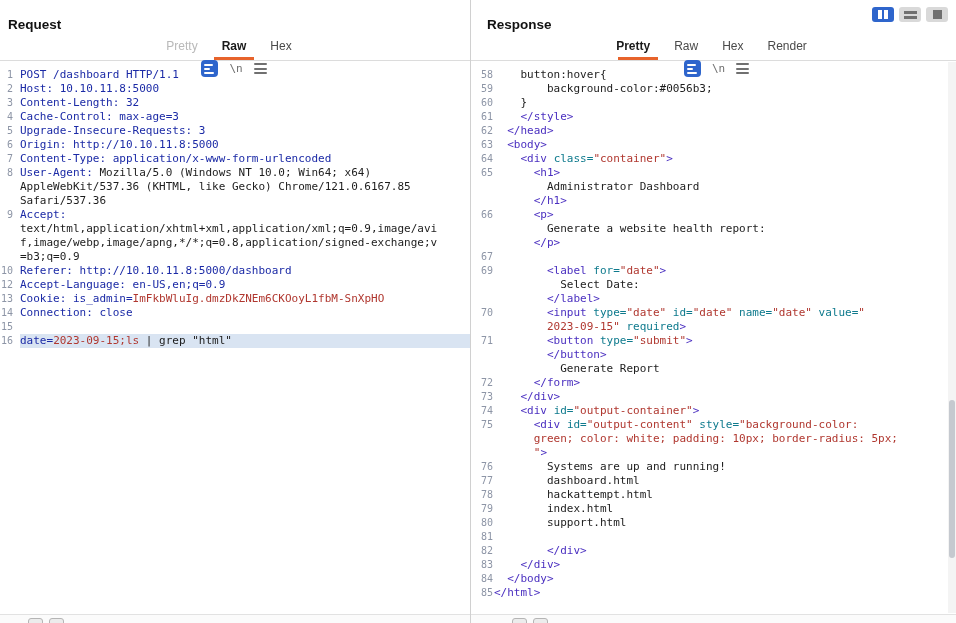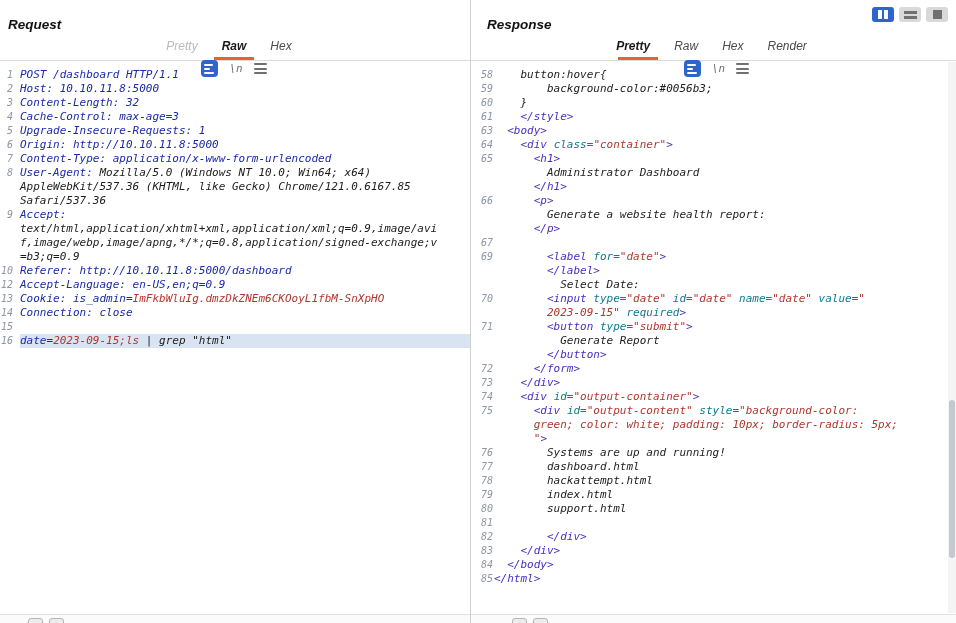--- a/index.html
+++ b/index.html
@@ -1,18 +1,18 @@
 <!DOCTYPE html>
 <html><head>
 <meta charset="utf-8">
 <style>
   * { margin:0; padding:0; box-sizing:border-box; }
   html,body { width:956px; height:623px; overflow:hidden; background:#fff;
               font-family:"Liberation Sans", sans-serif; }
-  .app { position:relative; width:956px; height:623px; display:flex; background:#fff;font-style:italic; }
+  .app { position:relative; width:956px; height:623px; display:flex; background:#fff; }
 
   .panel { position:relative; display:flex; flex-direction:column; overflow:hidden; background:#fff; }
   .panel.left  { width:470px; }
   .splitter { width:1px; background:#d0d0d0; }
   .panel.right { flex:1; }
 
   .panel-header { height:33px; padding:15px 8px 0 8px; }
   .panel.right .panel-header { padding-left:16px; }
   .panel-title { font-size:13.5px; font-weight:bold; color:#111; line-height:16px; }
 
@@ -93,21 +93,21 @@
             <i></i>
             <i></i>
           </span>
       </div>
     </div>
     <div class="code code-left" id="request-code">
         <div class="row"><span class="ln">1</span><span class="txt"><span class="seg-navy">POST /dashboard HTTP/1.1</span></span></div>
         <div class="row"><span class="ln">2</span><span class="txt"><span class="seg-navy">Host: 10.10.11.8:5000</span></span></div>
         <div class="row"><span class="ln">3</span><span class="txt"><span class="seg-navy">Content-Length: 32</span></span></div>
         <div class="row"><span class="ln">4</span><span class="txt"><span class="seg-navy">Cache-Control: max-age=3</span></span></div>
-        <div class="row"><span class="ln">5</span><span class="txt"><span class="seg-navy">Upgrade-Insecure-Requests: 1</span></span></div>
+        <div class="row"><span class="ln">5</span><span class="txt"><span class="seg-navy">Upgrade-Insecure-Requests: 3</span></span></div>
         <div class="row"><span class="ln">6</span><span class="txt"><span class="seg-navy">Origin: http://10.10.11.8:5000</span></span></div>
         <div class="row"><span class="ln">7</span><span class="txt"><span class="seg-navy">Content-Type: application/x-www-form-urlencoded</span></span></div>
         <div class="row"><span class="ln">8</span><span class="txt"><span class="seg-navy">User-Agent:</span><span class="seg-plain"> Mozilla/5.0 (Windows NT 10.0; Win64; x64)</span></span></div>
         <div class="row"><span class="ln"></span><span class="txt"><span class="seg-plain">AppleWebKit/537.36 (KHTML, like Gecko) Chrome/121.0.6167.85</span></span></div>
         <div class="row"><span class="ln"></span><span class="txt"><span class="seg-plain">Safari/537.36</span></span></div>
         <div class="row"><span class="ln">9</span><span class="txt"><span class="seg-navy">Accept:</span></span></div>
         <div class="row"><span class="ln"></span><span class="txt"><span class="seg-plain">text/html,application/xhtml+xml,application/xml;q=0.9,image/avi</span></span></div>
         <div class="row"><span class="ln"></span><span class="txt"><span class="seg-plain">f,image/webp,image/apng,*/*;q=0.8,application/signed-exchange;v</span></span></div>
         <div class="row"><span class="ln"></span><span class="txt"><span class="seg-plain">=b3;q=0.9</span></span></div>
         <div class="row"><span class="ln">10</span><span class="txt"><span class="seg-navy">Referer: http://10.10.11.8:5000/dashboard</span></span></div>
@@ -148,37 +148,38 @@
             <i></i>
             <i></i>
           </span>
       </div>
     </div>
     <div class="code code-right" id="response-code">
         <div class="row"><span class="ln">58</span><span class="txt"><span class="seg-plain">    button:hover{</span></span></div>
         <div class="row"><span class="ln">59</span><span class="txt"><span class="seg-plain">        background-color:#0056b3;</span></span></div>
         <div class="row"><span class="ln">60</span><span class="txt"><span class="seg-plain">    }</span></span></div>
         <div class="row"><span class="ln">61</span><span class="txt"><span class="seg-plain">    </span><span class="seg-tag">&lt;/style&gt;</span></span></div>
+        <div class="row"><span class="ln">62</span><span class="txt"><span class="seg-plain">  </span><span class="seg-tag">&lt;/head&gt;</span></span></div>
         <div class="row"><span class="ln">63</span><span class="txt"><span class="seg-plain">  </span><span class="seg-tag">&lt;body&gt;</span></span></div>
         <div class="row"><span class="ln">64</span><span class="txt"><span class="seg-plain">    </span><span class="seg-tag">&lt;div </span><span class="seg-attr">class=</span><span class="seg-val">"container"</span><span class="seg-tag">&gt;</span></span></div>
         <div class="row"><span class="ln">65</span><span class="txt"><span class="seg-plain">      </span><span class="seg-tag">&lt;h1&gt;</span></span></div>
         <div class="row"><span class="ln"></span><span class="txt"><span class="seg-plain">        Administrator Dashboard</span></span></div>
         <div class="row"><span class="ln"></span><span class="txt"><span class="seg-plain">      </span><span class="seg-tag">&lt;/h1&gt;</span></span></div>
         <div class="row"><span class="ln">66</span><span class="txt"><span class="seg-plain">      </span><span class="seg-tag">&lt;p&gt;</span></span></div>
         <div class="row"><span class="ln"></span><span class="txt"><span class="seg-plain">        Generate a website health report:</span></span></div>
         <div class="row"><span class="ln"></span><span class="txt"><span class="seg-plain">      </span><span class="seg-tag">&lt;/p&gt;</span></span></div>
         <div class="row"><span class="ln">67</span><span class="txt"></span></div>
         <div class="row"><span class="ln">69</span><span class="txt"><span class="seg-plain">        </span><span class="seg-tag">&lt;label </span><span class="seg-attr">for=</span><span class="seg-val">"date"</span><span class="seg-tag">&gt;</span></span></div>
+        <div class="row"><span class="ln"></span><span class="txt"><span class="seg-plain">          Select Date:</span></span></div>
         <div class="row"><span class="ln"></span><span class="txt"><span class="seg-plain">        </span><span class="seg-tag">&lt;/label&gt;</span></span></div>
-        <div class="row"><span class="ln"></span><span class="txt"><span class="seg-plain">          Select Date:</span></span></div>
         <div class="row"><span class="ln">70</span><span class="txt"><span class="seg-plain">        </span><span class="seg-tag">&lt;input </span><span class="seg-attr">type=</span><span class="seg-val">"date"</span><span class="seg-plain"> </span><span class="seg-attr">id=</span><span class="seg-val">"date"</span><span class="seg-plain"> </span><span class="seg-attr">name=</span><span class="seg-val">"date"</span><span class="seg-plain"> </span><span class="seg-attr">value=</span><span class="seg-val">"</span></span></div>
         <div class="row"><span class="ln"></span><span class="txt"><span class="seg-plain">        </span><span class="seg-val">2023-09-15"</span><span class="seg-plain"> </span><span class="seg-attr">required</span><span class="seg-tag">&gt;</span></span></div>
         <div class="row"><span class="ln">71</span><span class="txt"><span class="seg-plain">        </span><span class="seg-tag">&lt;button </span><span class="seg-attr">type=</span><span class="seg-val">"submit"</span><span class="seg-tag">&gt;</span></span></div>
+        <div class="row"><span class="ln"></span><span class="txt"><span class="seg-plain">        </span><span class="seg-tag">&lt;/button&gt;</span></span></div>
         <div class="row"><span class="ln"></span><span class="txt"><span class="seg-plain">          Generate Report</span></span></div>
-        <div class="row"><span class="ln"></span><span class="txt"><span class="seg-plain">        </span><span class="seg-tag">&lt;/button&gt;</span></span></div>
         <div class="row"><span class="ln">72</span><span class="txt"><span class="seg-plain">      </span><span class="seg-tag">&lt;/form&gt;</span></span></div>
         <div class="row"><span class="ln">73</span><span class="txt"><span class="seg-plain">    </span><span class="seg-tag">&lt;/div&gt;</span></span></div>
         <div class="row"><span class="ln">74</span><span class="txt"><span class="seg-plain">    </span><span class="seg-tag">&lt;div </span><span class="seg-attr">id=</span><span class="seg-val">"output-container"</span><span class="seg-tag">&gt;</span></span></div>
         <div class="row"><span class="ln">75</span><span class="txt"><span class="seg-plain">      </span><span class="seg-tag">&lt;div </span><span class="seg-attr">id=</span><span class="seg-val">"output-content"</span><span class="seg-plain"> </span><span class="seg-attr">style=</span><span class="seg-val">"background-color:</span></span></div>
         <div class="row"><span class="ln"></span><span class="txt"><span class="seg-plain">      </span><span class="seg-val">green; color: white; padding: 10px; border-radius: 5px;</span></span></div>
         <div class="row"><span class="ln"></span><span class="txt"><span class="seg-plain">      </span><span class="seg-val">"</span><span class="seg-tag">&gt;</span></span></div>
         <div class="row"><span class="ln">76</span><span class="txt"><span class="seg-plain">        Systems are up and running!</span></span></div>
         <div class="row"><span class="ln">77</span><span class="txt"><span class="seg-plain">        dashboard.html</span></span></div>
         <div class="row"><span class="ln">78</span><span class="txt"><span class="seg-plain">        hackattempt.html</span></span></div>
         <div class="row"><span class="ln">79</span><span class="txt"><span class="seg-plain">        index.html</span></span></div>

